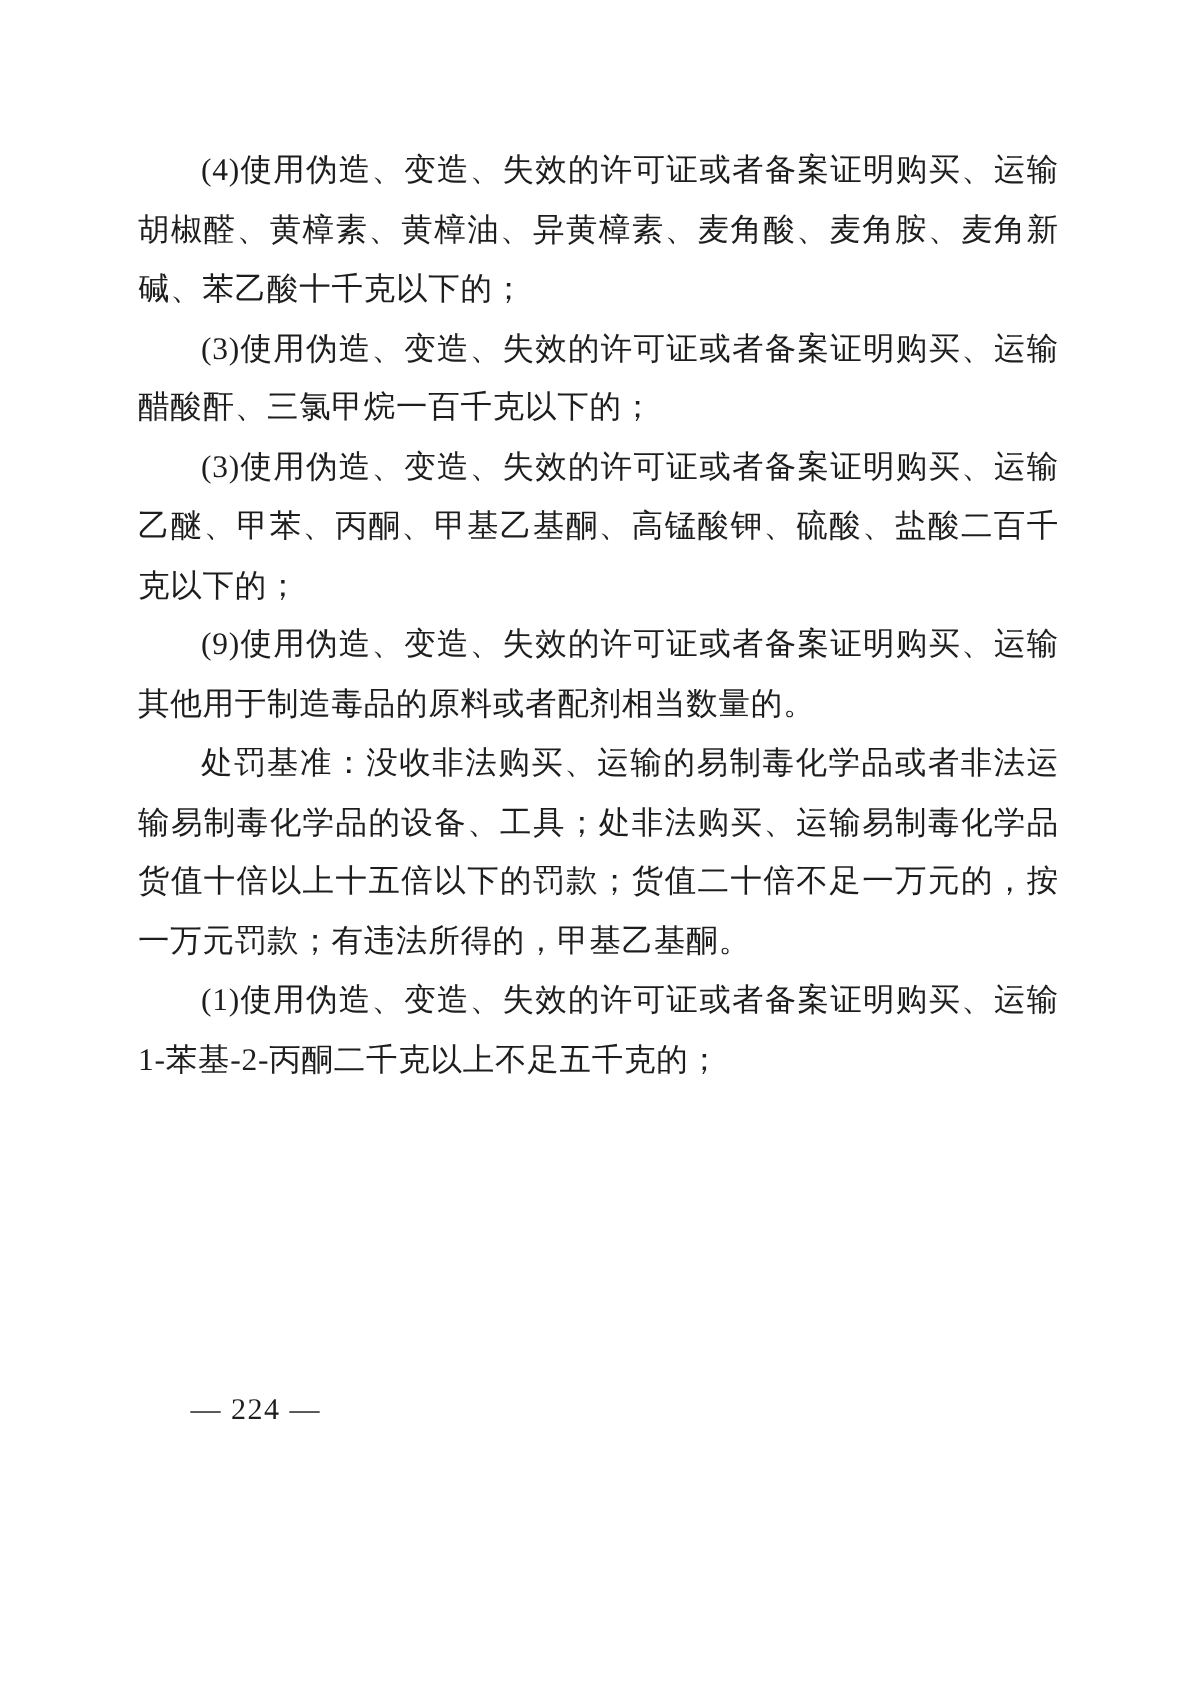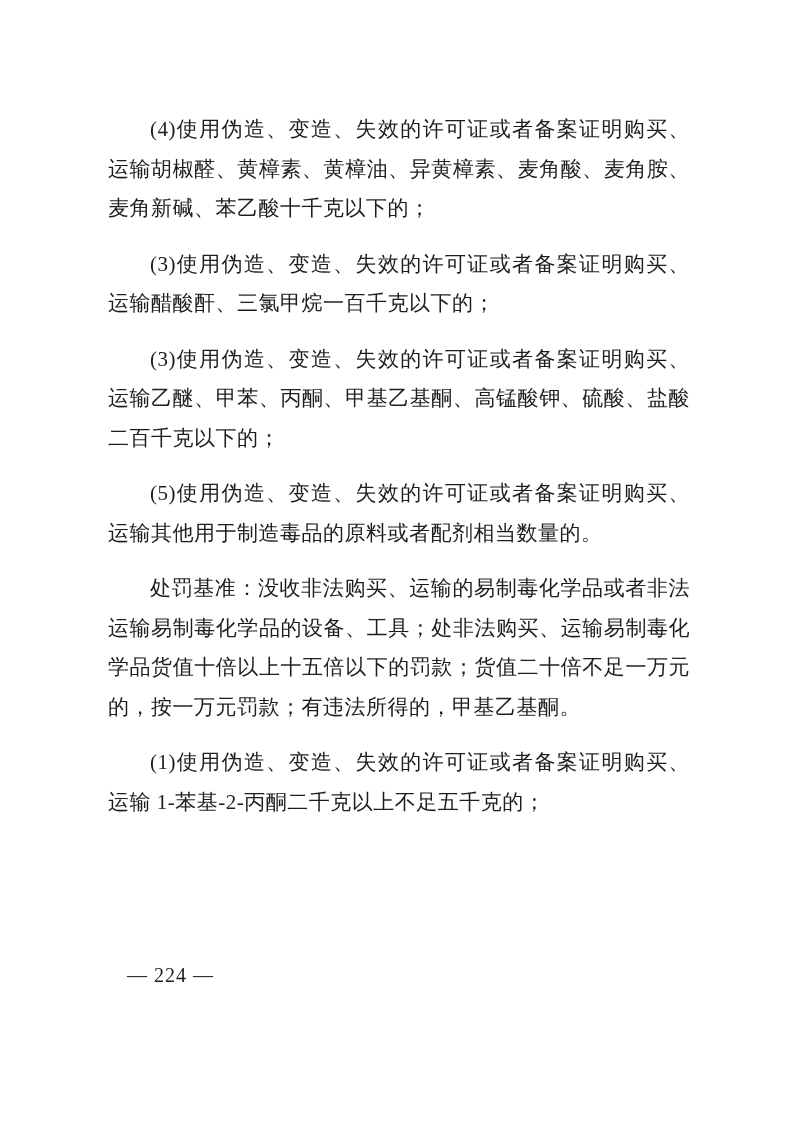--- a/index.html
+++ b/index.html
@@ -20,49 +20,49 @@
     inset: 0;
     background: #ffffff;
   }
   .text-block {
     position: absolute;
     left: 92px;
     top: 94px;
     width: 614px;
   }
   .para {
-    margin: 16px;
+    margin: 0;
     font-size: 21px;
     line-height: 39.5px;
     text-align: justify;
     text-justify: inter-character;
     text-indent: 2em;
     letter-spacing: 0.5px;
     word-break: break-all;
   }
   .page-number {
     position: absolute;
     left: 127px;
-    top: 964px;
+    top: 929px;
     font-size: 20px;
     letter-spacing: 1px;
     color: #1d1d1d;
     white-space: nowrap;
     text-align: right;
   }
 </style>
 </head>
 <body>
 
 <div class="page">
 
   <div class="text-block">
     <p class="para">(4)使用伪造、变造、失效的许可证或者备案证明购买、运输胡椒醛、黄樟素、黄樟油、异黄樟素、麦角酸、麦角胺、麦角新碱、苯乙酸十千克以下的；</p>
     <p class="para">(3)使用伪造、变造、失效的许可证或者备案证明购买、运输醋酸酐、三氯甲烷一百千克以下的；</p>
     <p class="para">(3)使用伪造、变造、失效的许可证或者备案证明购买、运输乙醚、甲苯、丙酮、甲基乙基酮、高锰酸钾、硫酸、盐酸二百千克以下的；</p>
-    <p class="para">(5)使用伪造、变造、失效的许可证或者备案证明购买、运输其他用于制造毒品的原料或者配剂相当数量的。</p>
+    <p class="para">(9)使用伪造、变造、失效的许可证或者备案证明购买、运输其他用于制造毒品的原料或者配剂相当数量的。</p>
     <p class="para">处罚基准：没收非法购买、运输的易制毒化学品或者非法运输易制毒化学品的设备、工具；处非法购买、运输易制毒化学品货值十倍以上十五倍以下的罚款；货值二十倍不足一万元的，按一万元罚款；有违法所得的，甲基乙基酮。</p>
     <p class="para">(1)使用伪造、变造、失效的许可证或者备案证明购买、运输 1-苯基-2-丙酮二千克以上不足五千克的；</p>
   </div>
 
   <div class="page-number">— 224 —</div>
 
 </div>
 
 </body></html>

